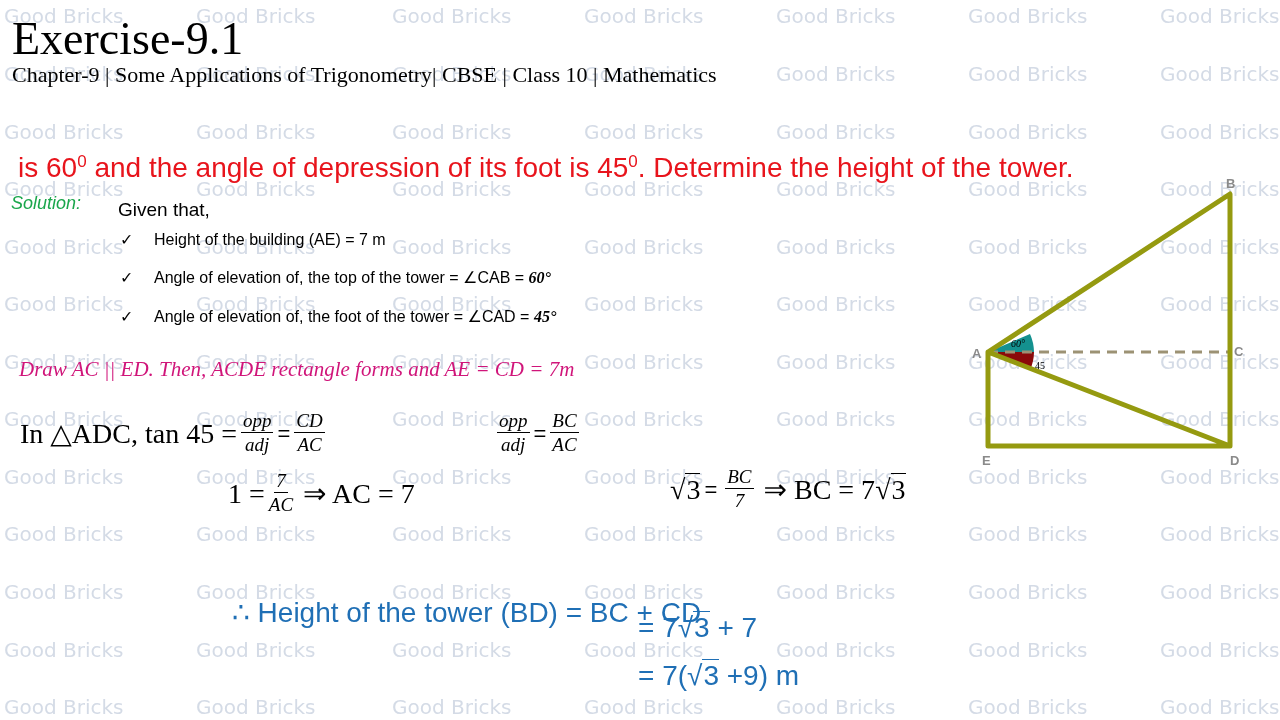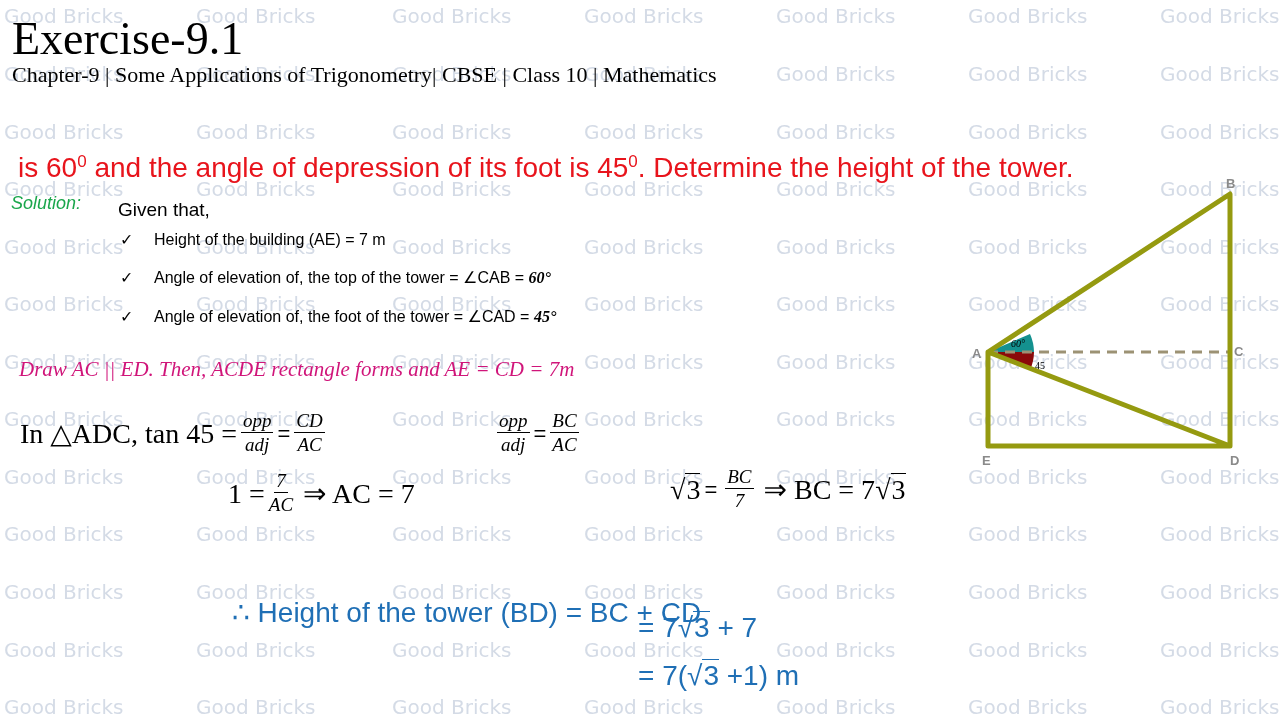--- a/index.html
+++ b/index.html
@@ -187,21 +187,21 @@
     </span>
   <span style="margin-left:6px">⇒  BC  = 7</span>
   <span class="sqrt">√<span class="rad">3</span></span>
 </div>
 
 <div class="abs blue" style="left:232px; top:596px;">∴ Height  of the tower (BD) = BC + CD</div>
 <div class="abs blue" style="left:638px; top:612px;">
   <span>= 7</span><span class="sqrt">√<span class="rad">3</span></span><span>  + 7</span>
 </div>
 <div class="abs blue" style="left:638px; top:660px;">
-  <span>= 7(</span><span class="sqrt">√<span class="rad">3</span></span><span> +1) m</span>
+  <span>= 7(</span><span class="sqrt">√<span class="rad">3</span></span><span> +9) m</span>
 </div>
 
 <svg class="diagram" width="320" height="300" viewBox="0 0 320 300">
   <path d="M28 182 L70 164 A45 45 0 0 1 74 182 Z" fill="#14918f"></path>
   <path d="M28 182 L74 182 A45 45 0 0 1 70 200 Z" fill="#8b0a0a"></path>
   <line x1="28" y1="182" x2="270" y2="182" stroke="#9c9274" stroke-width="3" stroke-dasharray="10,7"></line>
   <polyline points="28,182 270,24 270,276 28,276 28,182 270,276" fill="none" stroke="#959a10" stroke-width="5" stroke-linejoin="round"></polyline>
   <text x="51" y="177" font-size="10" font-style="italic" font-family="Liberation Serif, serif" fill="#000">60°</text>
   <text x="75" y="199" font-size="10" font-family="Liberation Serif, serif" fill="#000">45</text>
   <g font-family="Liberation Sans, sans-serif" font-weight="bold" font-size="13" fill="#8a8a8a">

